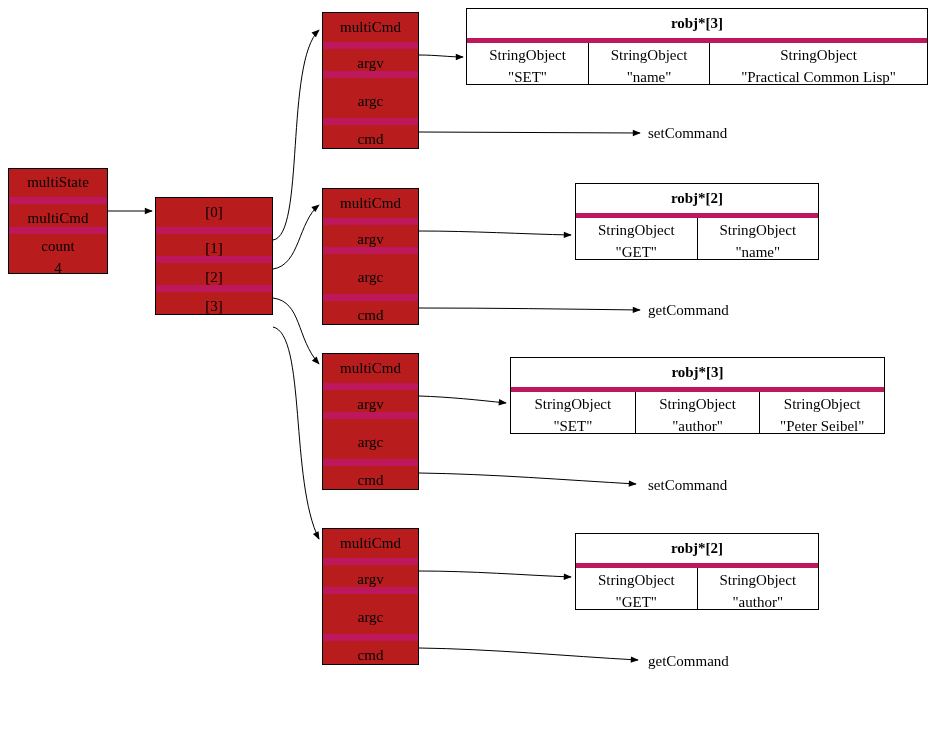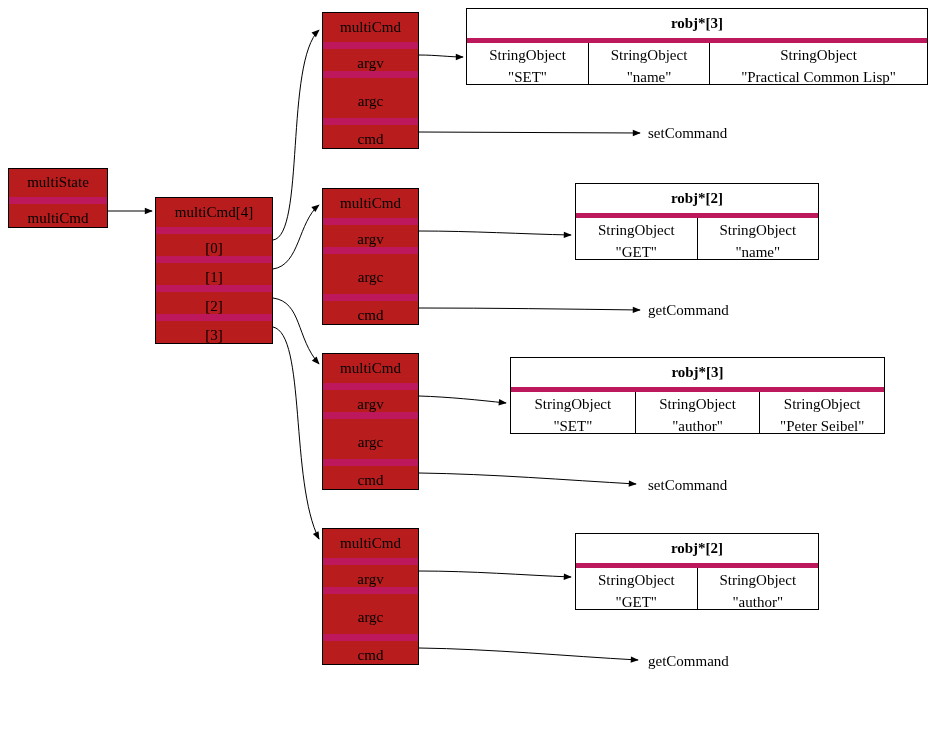--- a/index.html
+++ b/index.html
@@ -49,24 +49,27 @@
     <path class="edge" marker-end="url(#ah)" d="M419,571 C472,571 522,575 571,577"></path>
     <path class="edge" marker-end="url(#ah)" d="M419,132 L640,133"></path>
     <path class="edge" marker-end="url(#ah)" d="M419,308 C492,308 565,309 640,310"></path>
     <path class="edge" marker-end="url(#ah)" d="M419,473 C492,474 565,480 636,484"></path>
     <path class="edge" marker-end="url(#ah)" d="M419,648 C492,649 565,656 638,660"></path>
   </svg>
 
   <div class="node" style="left:8px;top:168px;width:100px;">
     <div class="row h28">multiState</div>
     <div class="row h30">multiCmd</div>
+    <div class="row tall">
+      <div>count</div>
+      <div>4</div>
+    </div>
   </div>
 
   <div class="node" style="left:155px;top:197px;width:118px;">
-    <div class="row h29">multiCmd[4]</div>
     <div class="row h29">[0]</div>
     <div class="row h29">[1]</div>
     <div class="row h29">[2]</div>
     <div class="row h29">[3]</div>
   </div>
 
   <div class="node" style="left:322px;top:12px;width:97px;">
     <div class="row h29">multiCmd</div>
     <div class="row h29">argv</div>
     <div class="row argc">

